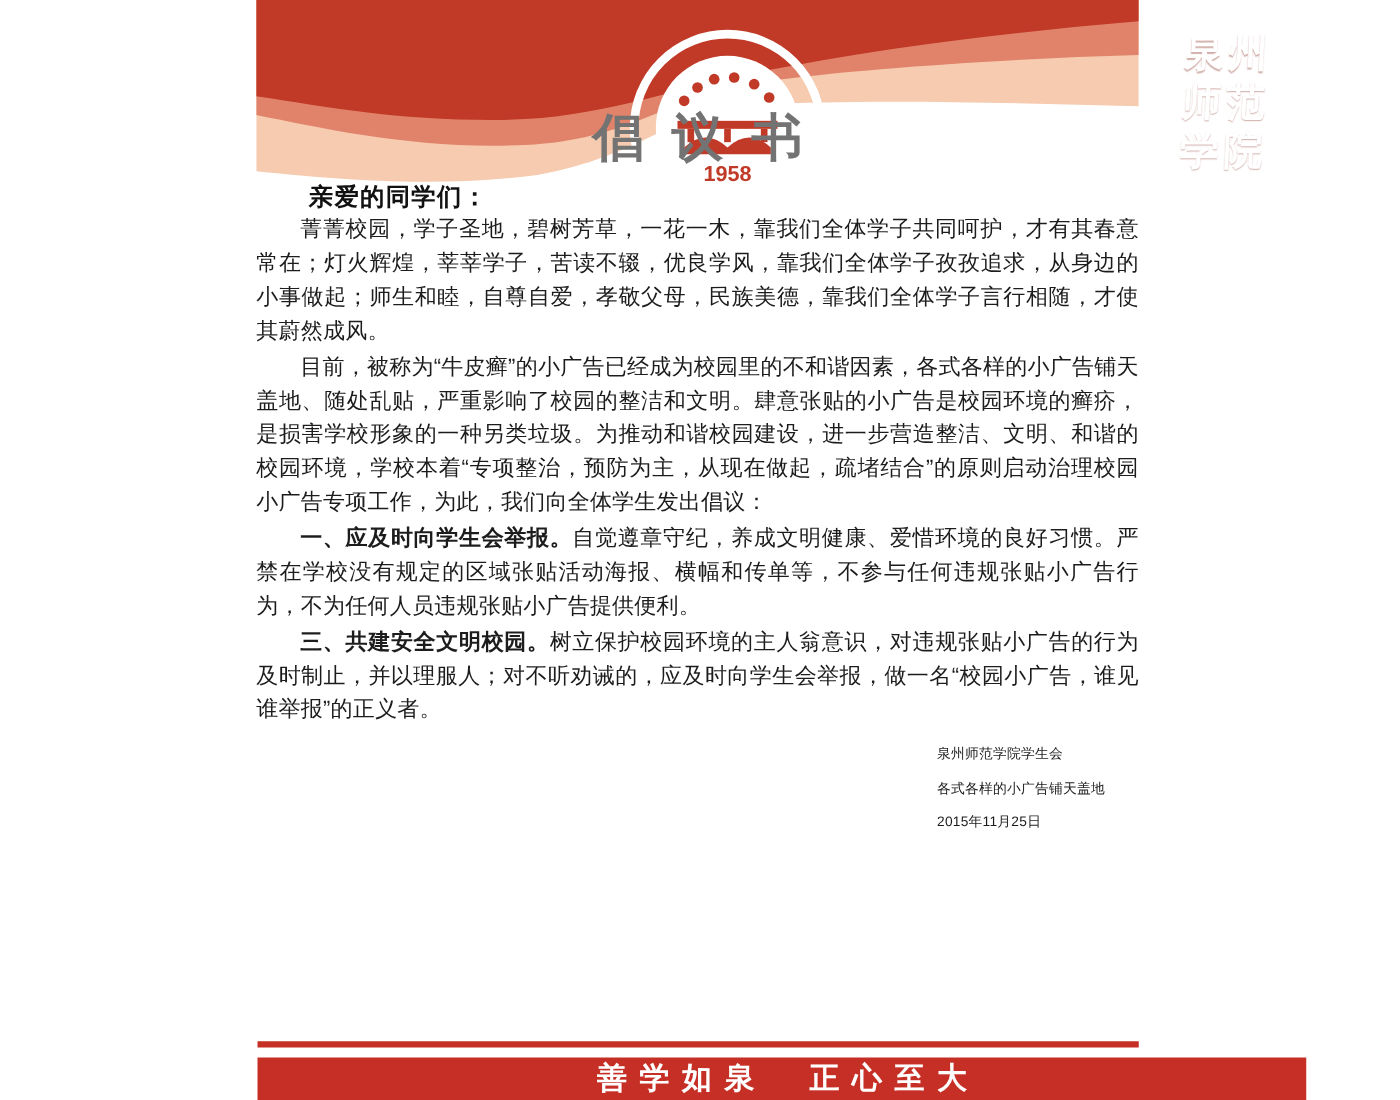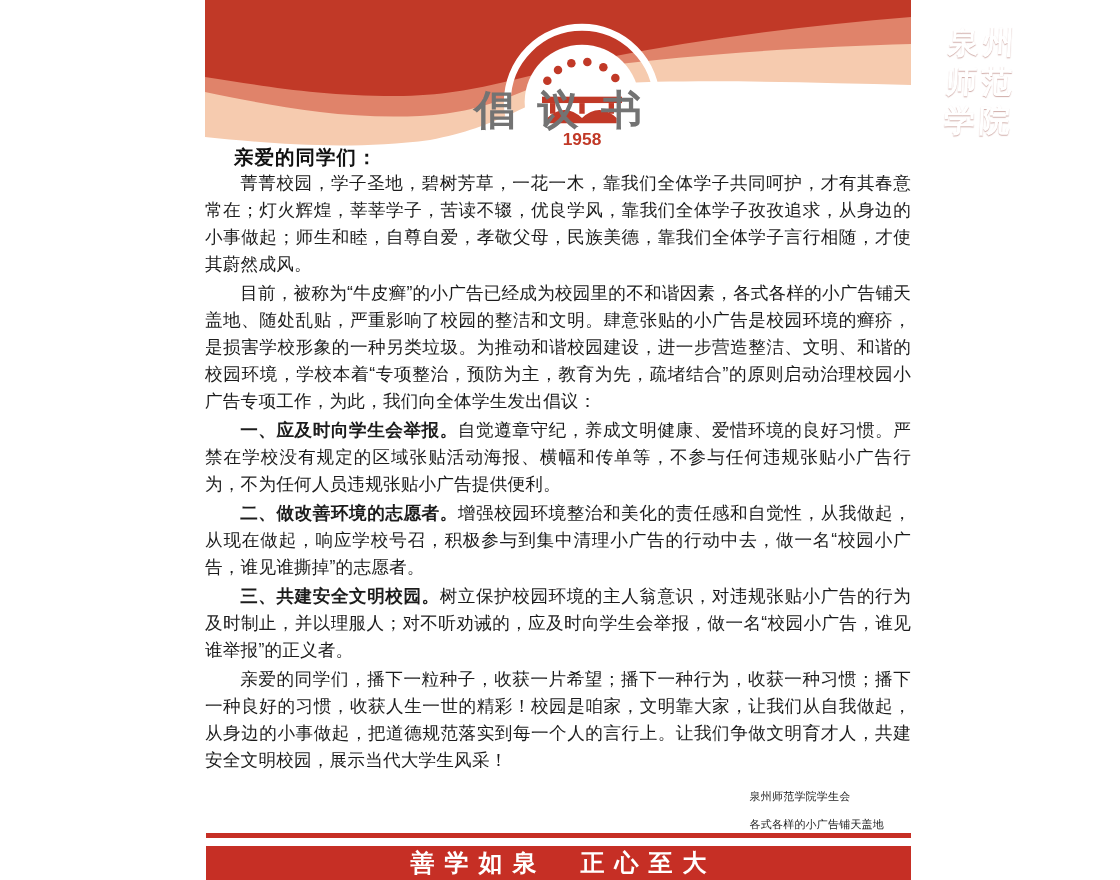--- a/index.html
+++ b/index.html
@@ -32,40 +32,40 @@
   
   .title{
     position:absolute;left:0;top:88px;width:706px;margin:0;
     text-align:center;color:#737373;
     font-family:"Liberation Serif", serif;font-weight:bold;
     font-size:41px;letter-spacing:0.55em;text-indent:0.55em;line-height:1.1;
   }
 
   
   .salutation{
-    position:absolute;left:29px;top:144px;
+    position:absolute;left:42px;top:144px;
     font-size:19.5px;color:#111111;font-weight:600;letter-spacing:1px;
   }
   .content{
     position:absolute;left:0;top:170px;width:706px;
     font-size:17.6px;line-height:27px;color:#1c1c1c;
     text-align:justify;letter-spacing:0.2px;
   }
   .content p{margin:0 0 2px 0;text-indent:2em;}
   .content p b{font-weight:bold;}
 
   .signature{
     width:max-content;margin:9px 27px 0 auto;
     text-align:left;font-size:11px;line-height:27.5px;color:#1c1c1c;
   }
 
   
   .footer-rule{position:absolute;left:1px;top:833px;width:705px;height:5px;background:#c62f25;}
   .footer-band{
-    position:absolute;left:1px;top:846px;width:705px;height:34px;background:#c62f25;
+    position:absolute;left:1px;top:846px;width:839px;height:34px;background:#c62f25;
     display:flex;align-items:center;justify-content:center;
   }
   .footer-band span{
     color:#ffffff;font-family:"Liberation Serif", serif;font-weight:bold;
     font-size:24px;letter-spacing:10px;text-indent:10px;line-height:1;
   }
 </style>
 </head>
 <body>
 
@@ -111,27 +111,25 @@
         </div>
       </div>
     </div>
 
     <h1 class="title">倡议书</h1>
 
     <div class="salutation">亲爱的同学们：</div>
 
     <div class="content">
       <p>菁菁校园，学子圣地，碧树芳草，一花一木，靠我们全体学子共同呵护，才有其春意常在；灯火辉煌，莘莘学子，苦读不辍，优良学风，靠我们全体学子孜孜追求，从身边的小事做起；师生和睦，自尊自爱，孝敬父母，民族美德，靠我们全体学子言行相随，才使其蔚然成风。</p>
-      <p>目前，被称为“牛皮癣”的小广告已经成为校园里的不和谐因素，各式各样的小广告铺天盖地、随处乱贴，严重影响了校园的整洁和文明。肆意张贴的小广告是校园环境的癣疥，是损害学校形象的一种另类垃圾。为推动和谐校园建设，进一步营造整洁、文明、和谐的校园环境，学校本着“专项整治，预防为主，教育为先，疏堵结合”的原则启动治理校园小广告专项工作，为此，我们向全体学生发出倡议：</p>
+      <p>目前，被称为“牛皮癣”的小广告已经成为校园里的不和谐因素，各式各样的小广告铺天盖地、随处乱贴，严重影响了校园的整洁和文明。肆意张贴的小广告是校园环境的癣疥，是损害学校形象的一种另类垃圾。为推动和谐校园建设，进一步营造整洁、文明、和谐的校园环境，学校本着“专项整治，预防为主，从现在做起，疏堵结合”的原则启动治理校园小广告专项工作，为此，我们向全体学生发出倡议：</p>
 
       <p><b>一、应及时向学生会举报。</b><span>自觉遵章守纪，养成文明健康、爱惜环境的良好习惯。严禁在学校没有规定的区域张贴活动海报、横幅和传单等，不参与任何违规张贴小广告行为，不为任何人员违规张贴小广告提供便利。</span></p>
-      <p><b>二、做改善环境的志愿者。</b><span>增强校园环境整治和美化的责任感和自觉性，从我做起，从现在做起，响应学校号召，积极参与到集中清理小广告的行动中去，做一名“校园小广告，谁见谁撕掉”的志愿者。</span></p>
       <p><b>三、共建安全文明校园。</b><span>树立保护校园环境的主人翁意识，对违规张贴小广告的行为及时制止，并以理服人；对不听劝诫的，应及时向学生会举报，做一名“校园小广告，谁见谁举报”的正义者。</span></p>
 
-      <p>亲爱的同学们，播下一粒种子，收获一片希望；播下一种行为，收获一种习惯；播下一种良好的习惯，收获人生一世的精彩！校园是咱家，文明靠大家，让我们从自我做起，从身边的小事做起，把道德规范落实到每一个人的言行上。让我们争做文明育才人，共建安全文明校园，展示当代大学生风采！</p>
 
       <div class="signature">
         <div>泉州师范学院学生会</div>
         <div>各式各样的小广告铺天盖地</div>
         <div>2015年11月25日</div>
       </div>
     </div>
 
     <div class="footer-rule"></div>
     <div class="footer-band">

